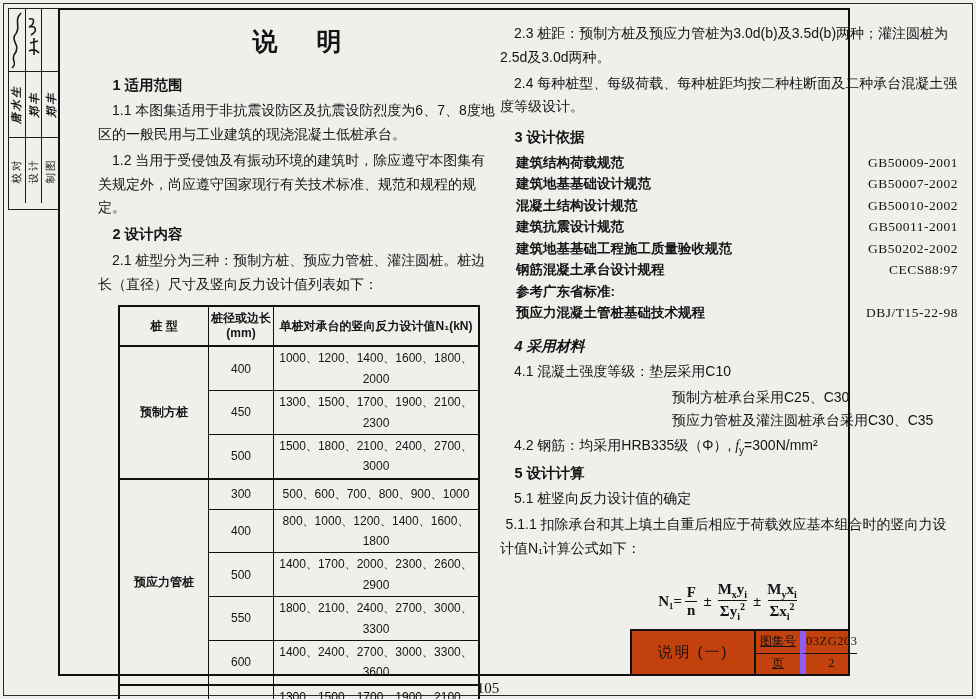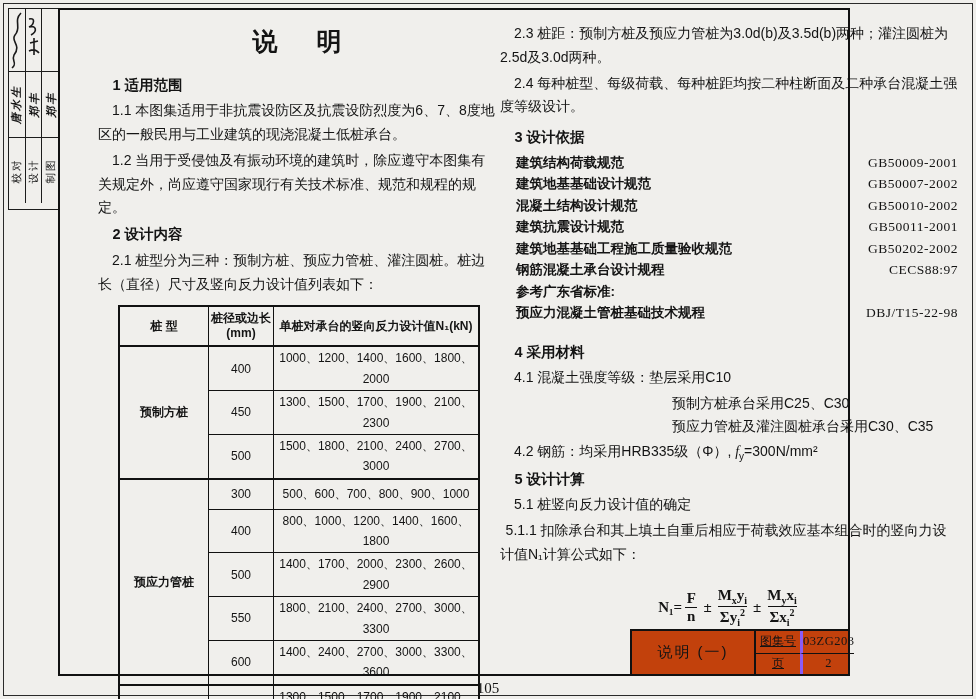--- a/index.html
+++ b/index.html
@@ -49,41 +49,41 @@
 
   
   .col-right{position:absolute;left:440px;top:12px;width:458px;font-size:14px;line-height:1.7;}
   .refs{margin:2px 0 0 0;}
   .ref-row{display:flex;justify-content:space-between;align-items:baseline;padding-left:16px;line-height:21.5px;}
   .ref-name{font-weight:bold;font-size:13.5px;}
   .ref-code{font-family:"Liberation Serif",serif;font-size:13.5px;letter-spacing:0.5px;}
   .indent-line{padding-left:172px;line-height:1.6;}
   .p42{margin-top:3px;}
   .p42 i{font-family:"Liberation Serif",serif;}
-  .mt6{margin-top:6px;} .mt10{margin-top:16px;} .mt14{}
+  .mt6{margin-top:6px;} .mt10{margin-top:10px;font-style:italic;} .mt14{}
   .noindent{text-indent:0.4em;}
 
   
   .formula{display:flex;justify-content:center;align-items:center;margin-top:20px;
            font-family:"Liberation Serif",serif;font-size:15px;font-weight:bold;}
   .frac{display:inline-flex;flex-direction:column;align-items:center;margin:0 3px;line-height:1.15;}
   .frac .den{border-top:1.5px solid #111;padding:0 2px;}
   .pm{margin:0 3px;}
   sub{font-size:10px;} sup{font-size:10px;}
 
   
   .tblock{
     position:absolute;left:570px;right:-2px;bottom:-2px;height:47px;
     border:2px solid #111;display:flex;box-sizing:border-box;background:#c2410c;
   }
   .tblock-title{flex:1;display:flex;align-items:center;justify-content:center;font-size:15px;letter-spacing:2px;}
   .tblock-grid{width:92px;border-left:2px solid #111;display:grid;
                grid-template-columns:44px 1fr;grid-template-rows:1fr 1fr;}
   .tb-cell{display:flex;align-items:center;justify-content:center;font-size:12px;
-           border-left:3px solid #8b5cf6;border-top:1px solid #111;}
+           border-left:6px solid #8b5cf6;border-top:1px solid #111;}
   .tb-cell.first-col{border-left:none;text-decoration:underline;} .tb-cell.first-row{border-top:none;}
   .atlas-no{font-family:"Liberation Serif",serif;font-size:12.5px;letter-spacing:0.5px;}
 
   .page-num{position:absolute;left:0;right:0;bottom:2px;text-align:center;
             font-family:"Liberation Serif",serif;font-size:15px;}
   svg.sig{display:block;}
 </style>
 </head>
 <body>
 

